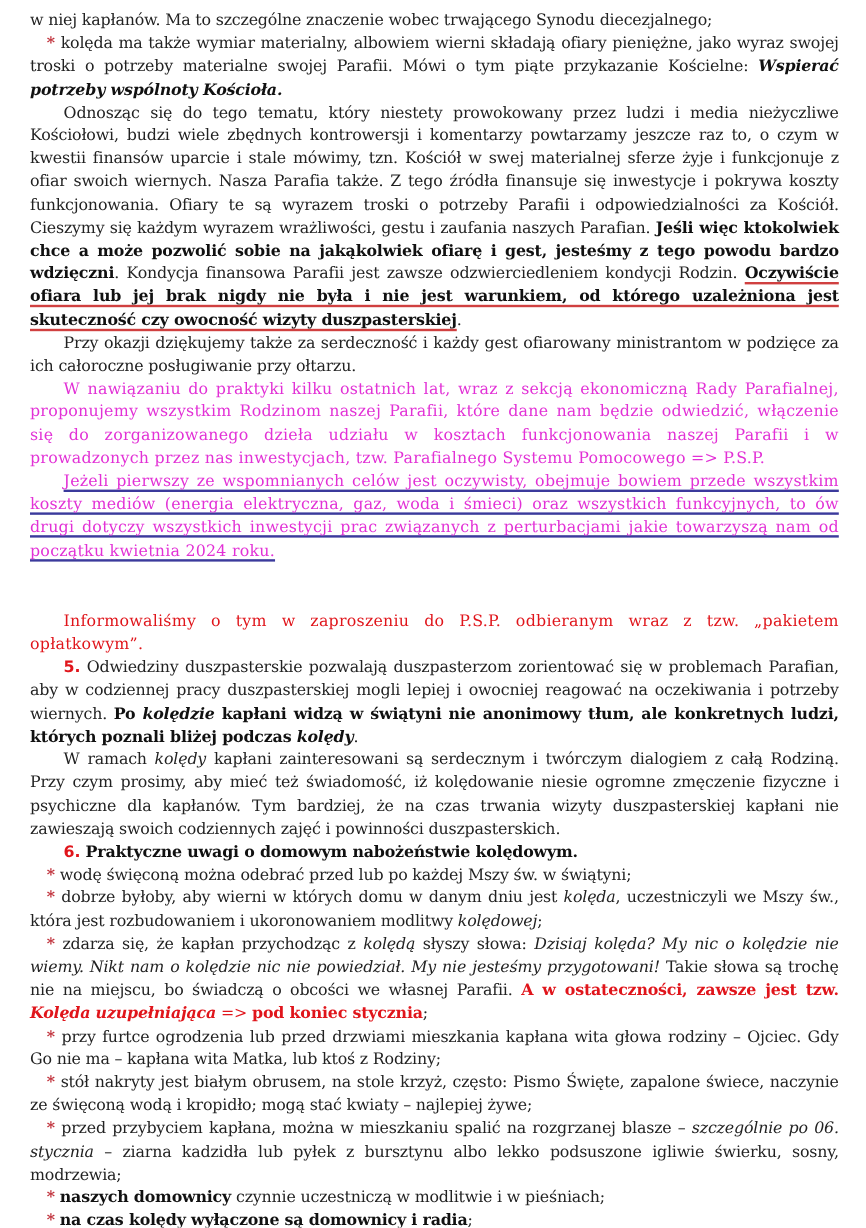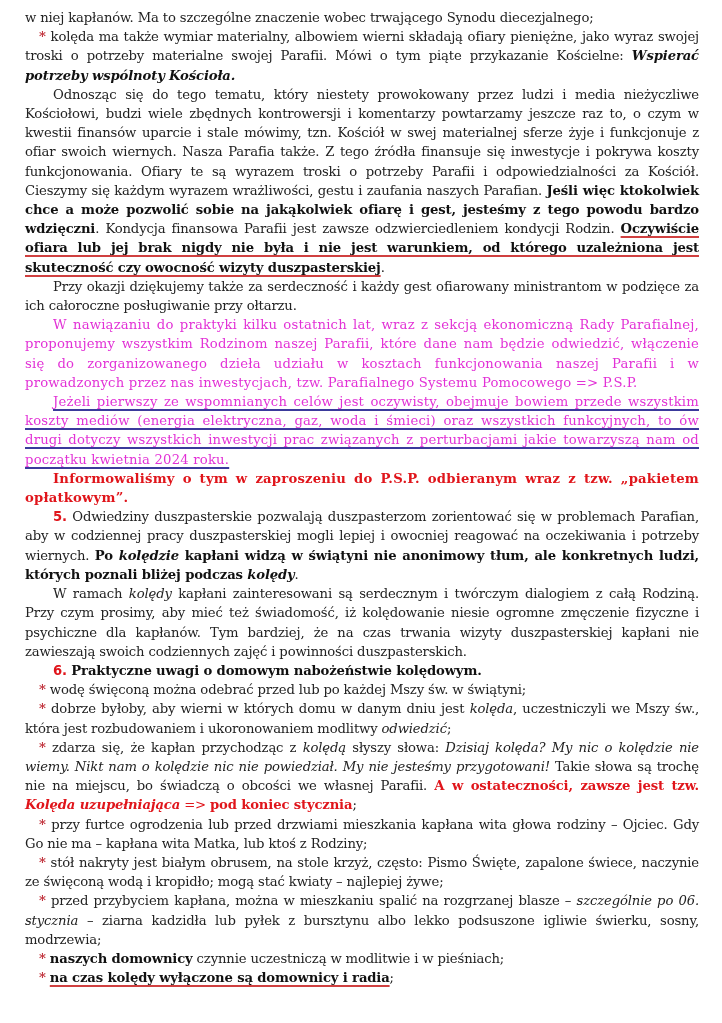--- a/index.html
+++ b/index.html
@@ -16,21 +16,21 @@
   .star { color: #c0303a; font-weight: bold; }
   .b { font-weight: bold; color: #111; }
   .bi { font-weight: bold; font-style: italic; color: #111; }
   .i { font-style: italic; }
   .ul-red { text-decoration: underline; text-decoration-color: #d04040; text-underline-offset: 3px; text-decoration-thickness: 1.5px; }
   .ul-blue { text-decoration-color: #2a3f9e; text-underline-offset: 3px; text-decoration-thickness: 1.5px; }
   .magenta { color: #e231d6; font-weight: normal; font-family: "DejaVu Serif", serif; letter-spacing: 0.2px; }
   .magenta-ul { text-decoration: underline; text-decoration-color: #3b3a9c; text-underline-offset: 3px; text-decoration-thickness: 1.5px; }
   .red-b { color: #e0151b; font-weight: bold; }
   .num { color: #e0151b; font-weight: bold; font-family: "DejaVu Sans", sans-serif; }
-  .red-big { color: #e0151b; font-weight: bold; letter-spacing: 0.2px; }
+  .red-big { color: #e0151b; font-weight: normal; letter-spacing: 0.2px; margin-top: 40px; }
 </style>
 </head>
 <body>
 
 <div class="page">
 
   <p>w niej kapłanów. Ma to szczególne znaczenie wobec trwającego Synodu diecezjalnego;</p>
 
 
   <p class="bul">
@@ -53,21 +53,21 @@
 
   <p class="ind"><span>W ramach </span><span class="i">kolędy</span><span> kapłani zainteresowani są serdecznym i twórczym dialogiem z całą Rodziną. Przy czym prosimy, aby mieć też świadomość, iż kolędowanie niesie ogromne zmęczenie fizyczne i psychiczne dla kapłanów. Tym bardziej, że na czas trwania wizyty duszpasterskiej kapłani nie zawieszają swoich codziennych zajęć i powinności duszpasterskich.</span></p>
 
   <p class="ind"><span class="num">6.</span><span class="b"> Praktyczne uwagi o domowym nabożeństwie kolędowym.</span></p>
 
   <p class="bul">
     <span class="star">*</span>
     <span>wodę święconą można odebrać przed lub po każdej Mszy św. w świątyni;</span>
   </p>
 
-  <p class="bul"><span class="star">*</span> <span>dobrze byłoby, aby wierni w których domu w danym dniu jest </span><span class="i">kolęda</span><span>, uczestniczyli we Mszy św., która jest rozbudowaniem i ukoronowaniem modlitwy </span><span class="i">odwiedzić</span><span>;</span></p>
+  <p class="bul"><span class="star">*</span> <span>dobrze byłoby, aby wierni w których domu w danym dniu jest </span><span class="i">kolęda</span><span>, uczestniczyli we Mszy św., która jest rozbudowaniem i ukoronowaniem modlitwy </span><span class="i">kolędowej</span><span>;</span></p>
 
   <p class="bul"><span class="star">*</span> <span>zdarza się, że kapłan przychodząc z </span><span class="i">kolędą</span><span> słyszy słowa: </span><span class="i">Dzisiaj kolęda? My nic o kolędzie nie wiemy. Nikt nam o kolędzie nic nie powiedział. My nie jesteśmy przygotowani!</span><span> Takie słowa są trochę nie na miejscu, bo świadczą o obcości we własnej Parafii. </span><span class="red-b">A w ostateczności, zawsze jest tzw. </span><span class="red-b i ul-blue">Kolęda uzupełniająca</span><span style="color:#e0151b"> =&gt; </span><span class="red-b">pod koniec stycznia</span><span>;</span></p>
 
   <p class="bul"><span class="star">*</span> <span>przy furtce ogrodzenia lub przed drzwiami mieszkania kapłana wita głowa rodziny – Ojciec. Gdy Go nie ma – kapłana wita Matka, lub ktoś z Rodziny;</span></p>
 
   <p class="bul"><span class="star">*</span> <span>stół nakryty jest białym obrusem, na stole krzyż, często: Pismo Święte, zapalone świece, naczynie ze święconą wodą i kropidło; mogą stać kwiaty – najlepiej żywe;</span></p>
 
   <p class="bul"><span class="star">*</span> <span>przed przybyciem kapłana, można w mieszkaniu spalić na rozgrzanej blasze – </span><span class="i">szczególnie po 06. stycznia</span><span> – ziarna kadzidła lub pyłek z bursztynu albo lekko podsuszone igliwie świerku, sosny, modrzewia;</span></p>
 
   <p class="bul"><span class="star">*</span> <span class="b">naszych domownicy</span><span> czynnie uczestniczą w modlitwie i w pieśniach;</span></p>

